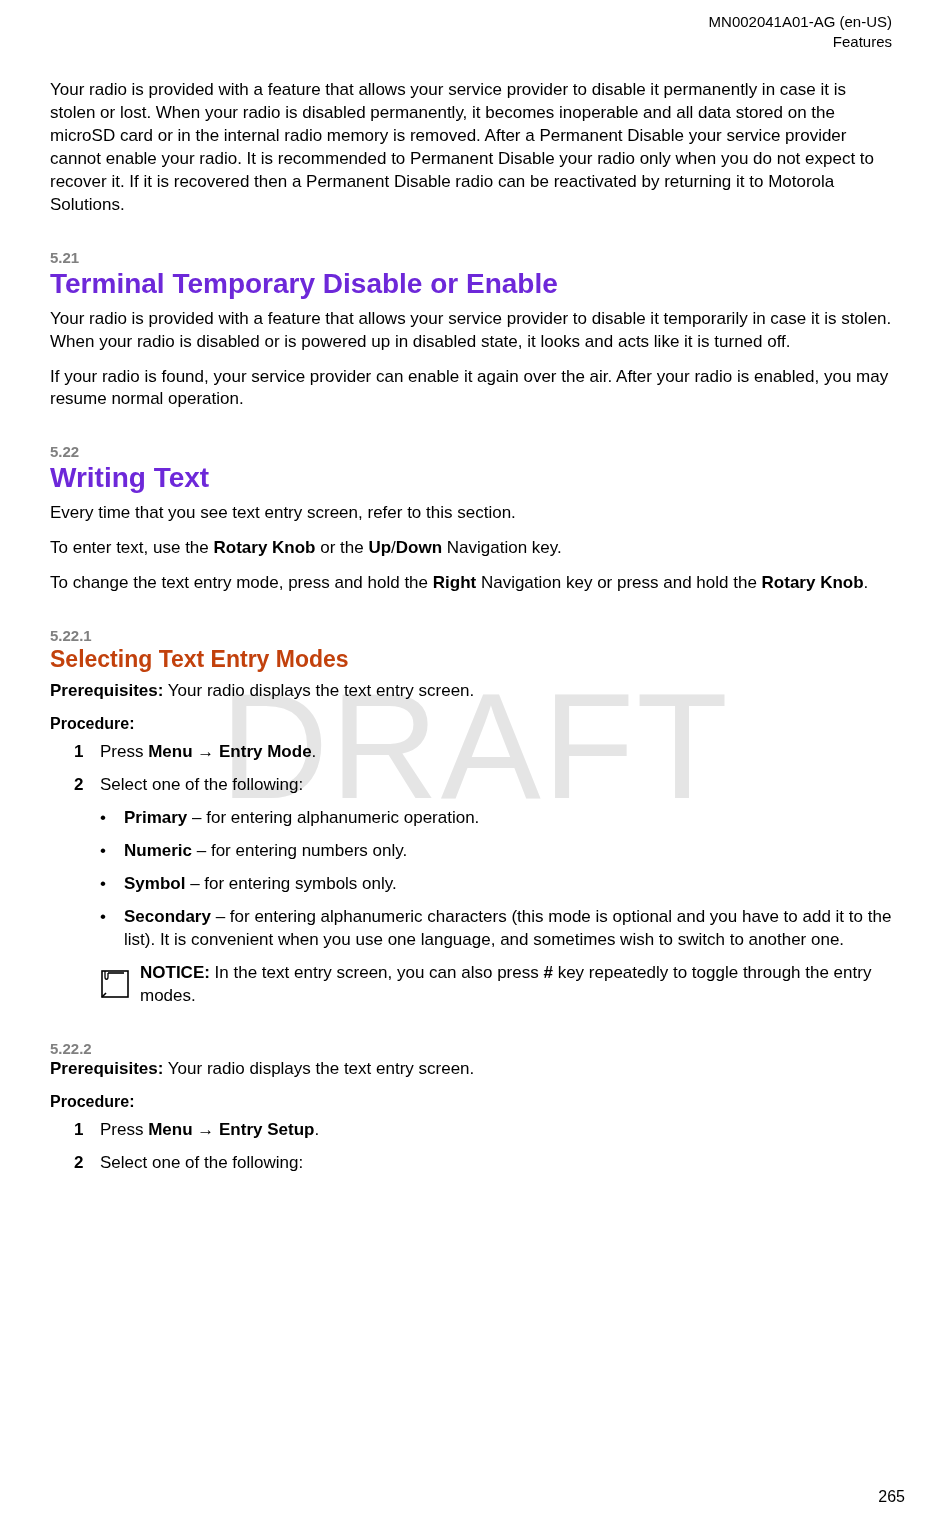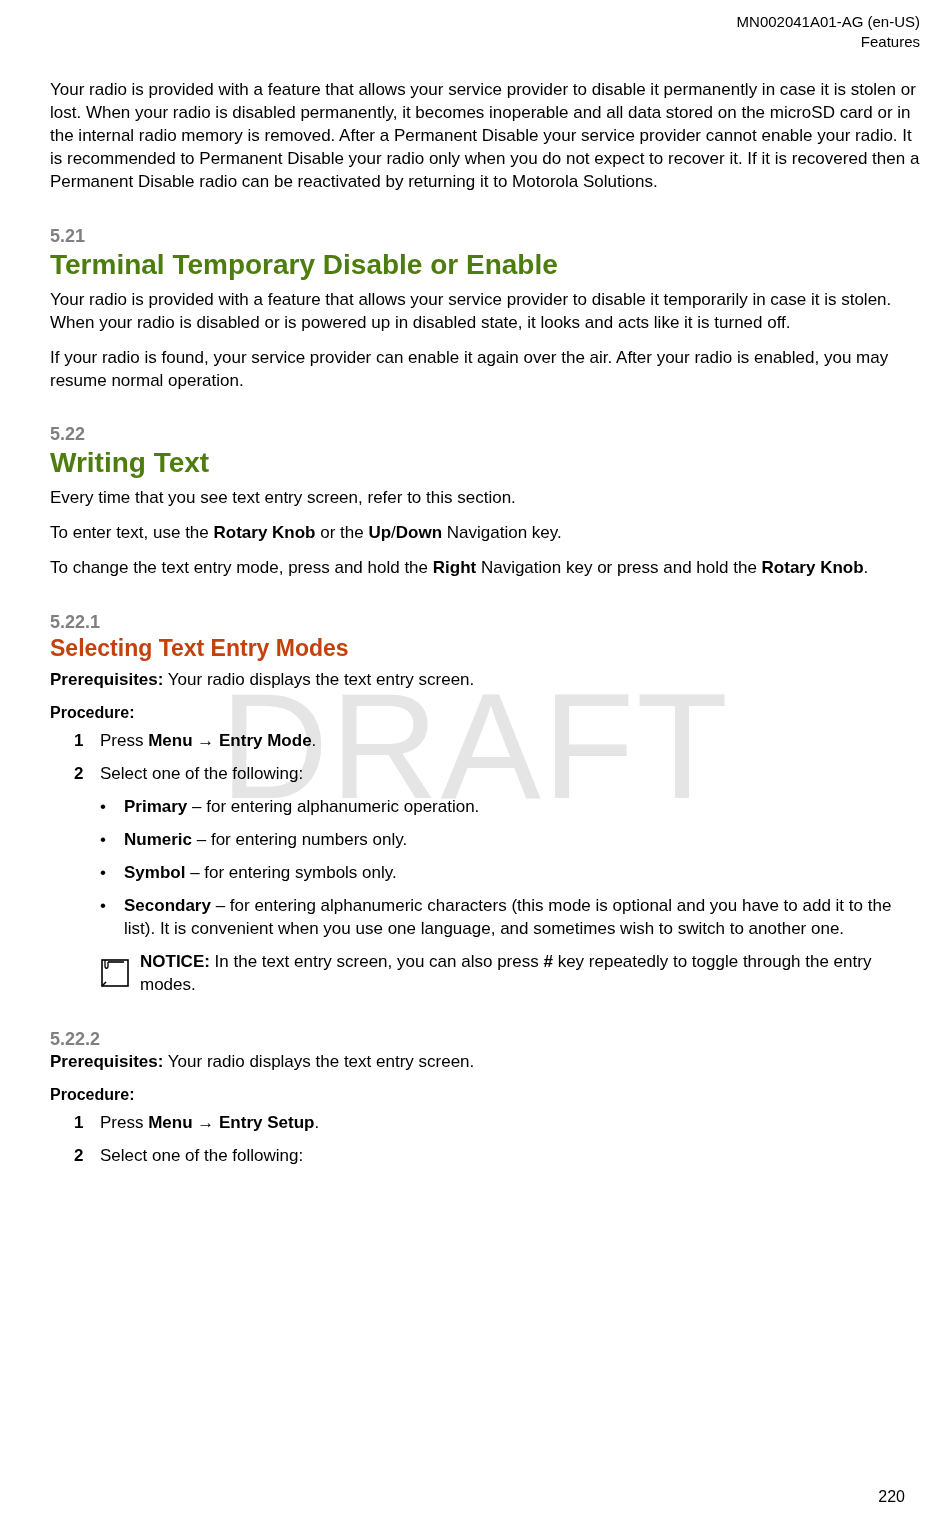--- a/index.html
+++ b/index.html
@@ -9,45 +9,45 @@
     }
     body {
       font-family: Arial, Helvetica, sans-serif;
       background: #ffffff;
       width: 950px;
       height: 1528px;
       position: relative;
       color: #000000;
     }
     .page {
-      padding: 12px 30px 20px 50px;
+      padding: 12px 58px 20px 50px;
     }
     .header {
       text-align: right;
       font-size: 15px;
       color: #000000;
       line-height: 1.3;
       margin-bottom: 28px;
     }
     .body-text {
       font-size: 17px;
       line-height: 1.35;
       color: #000000;
       margin-bottom: 12px;
     }
     .section-num {
-      font-size: 18px;
+      font-size: 15px;
       color: #808080;
       font-weight: bold;
       margin-top: 32px;
       margin-bottom: 2px;
     }
     .section-title-large {
       font-size: 28px;
-      color: #4d7c0f;
+      color: #6d28d9;
       font-weight: bold;
       margin-bottom: 8px;
     }
     .section-title-medium {
       font-size: 23px;
       color: #c2410c;
       font-weight: bold;
       margin-bottom: 8px;
     }
     .prereq {
@@ -221,13 +221,13 @@
       </span>
     </div>
     <div class="ol-item">
       <span class="ol-num">2</span>
       <span>Select one of the following:</span>
     </div>
   </div>
 
 </div>
 
-<div class="page-number">220</div>
+<div class="page-number">265</div>
 
 </body></html>

